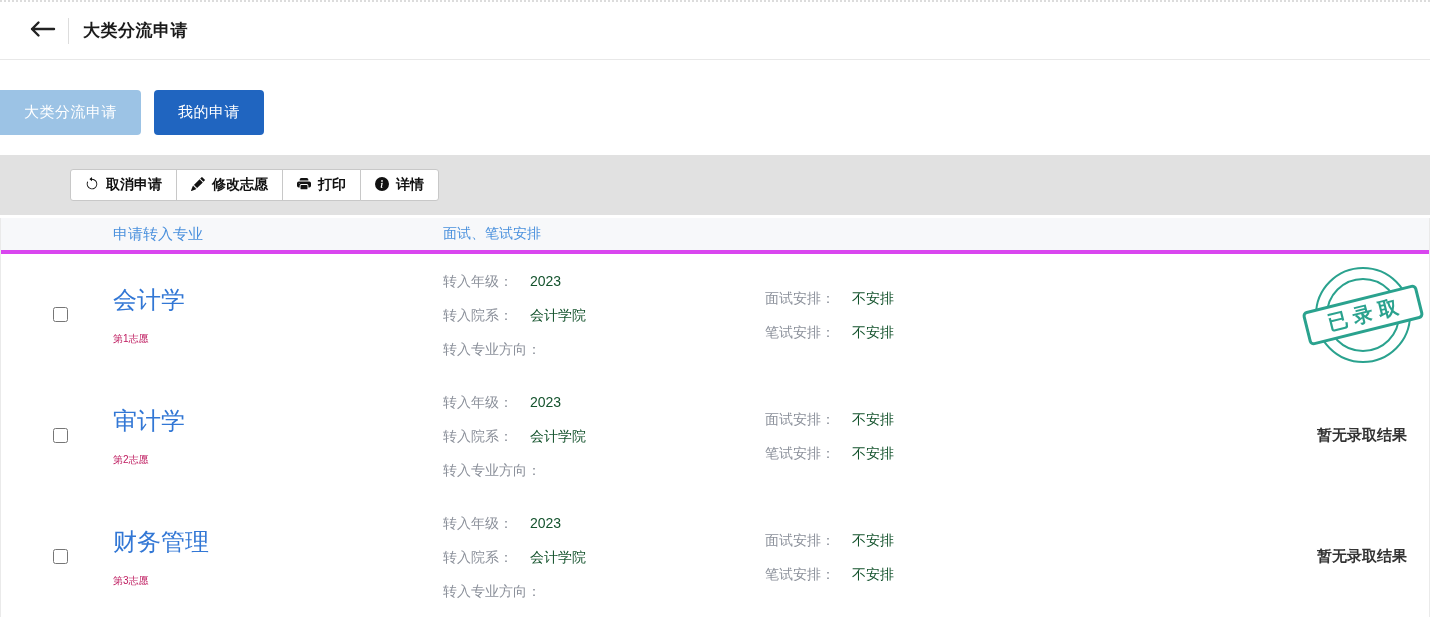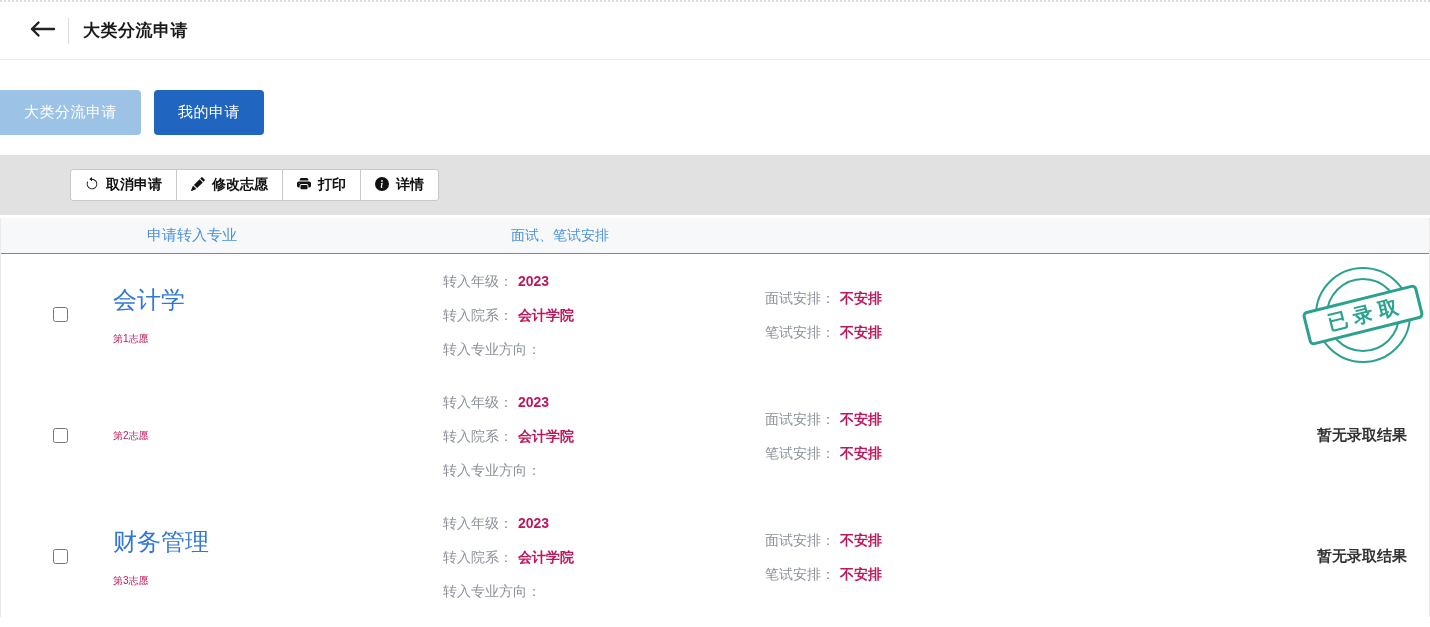--- a/index.html
+++ b/index.html
@@ -53,35 +53,35 @@
   }
   .tool-btn:first-child { margin-left: 0; border-radius: 3px 0 0 3px; }
   .tool-btn:last-child { border-radius: 0 3px 3px 0; }
   .tool-btn svg { flex: 0 0 auto; }
 
   
   .grid { border-left: 1px solid #eaeaea; border-right: 1px solid #eaeaea; }
   .thead {
     margin-top: 3px; height: 36px; background: #f7f8fa;
     display: flex; align-items: center;
-    border-bottom: 1px solid #d946ef;
-    font-size: 15px; color: #4a90dd; gap: 34px;
+    border-bottom: 4px solid #d946ef;
+    font-size: 15px; color: #4a90dd;
   }
   .trow { display: flex; height: 121px; background: #fff; }
   .col-check   { flex: 0 0 112px; display: flex; align-items: center; padding-left: 52px; }
   .col-major   { flex: 0 0 330px; display: flex; flex-direction: column; justify-content: center; gap: 16px; }
   .col-info    { flex: 0 0 322px; display: flex; flex-direction: column; justify-content: center; font-size: 14px; }
   .col-info .kv { line-height: 34px; }
   .col-arrange { flex: 0 0 315px; display: flex; flex-direction: column; justify-content: center; font-size: 14px; }
   .col-arrange .kv { line-height: 34px; }
   .col-result  { flex: 1 1 auto; display: flex; align-items: center; justify-content: flex-end; padding-right: 22px; }
   .thead .col-result { padding-right: 50px; }
 
   .k { color: #8b909a; margin-top: 40px; }
-  .v { color: #be185d; font-weight: 700; margin-left: 5px; }
+  .v { color: #14532d; font-weight: 400; margin-left: 17px; }
 
   .rowcheck { width: 15px; height: 15px; cursor: pointer; accent-color: #2065c0; }
   .major-link { font-size: 24px; color: #3277d5; text-decoration: none; cursor: pointer; }
   .pref { font-size: 10px; color: #be185d; }
   .result-text { font-size: 15px; font-weight: 700; color: #333; }
 
   
   .stamp { width: 102px; height: 102px; position: relative; margin-right: -7px; }
   .stamp .ring-outer {
     position: absolute; inset: 3px; border: 2.5px solid #2aa28e; border-radius: 50%;
@@ -201,20 +201,21 @@
       </div>
 
     </div>
   </div>
 
   <div class="trow">
     <div class="col-check">
       <input type="checkbox" class="rowcheck" style="">
     </div>
     <div class="col-major">
+      <a class="major-link">审计学</a>
       <div class="pref">第2志愿</div>
     </div>
     <div class="col-info">
       <div class="kv">
         <span class="k">转入年级：</span><span class="v">2023</span>
       </div>
       <div class="kv">
         <span class="k">转入院系：</span><span class="v">会计学院</span>
       </div>
       <div class="kv">

